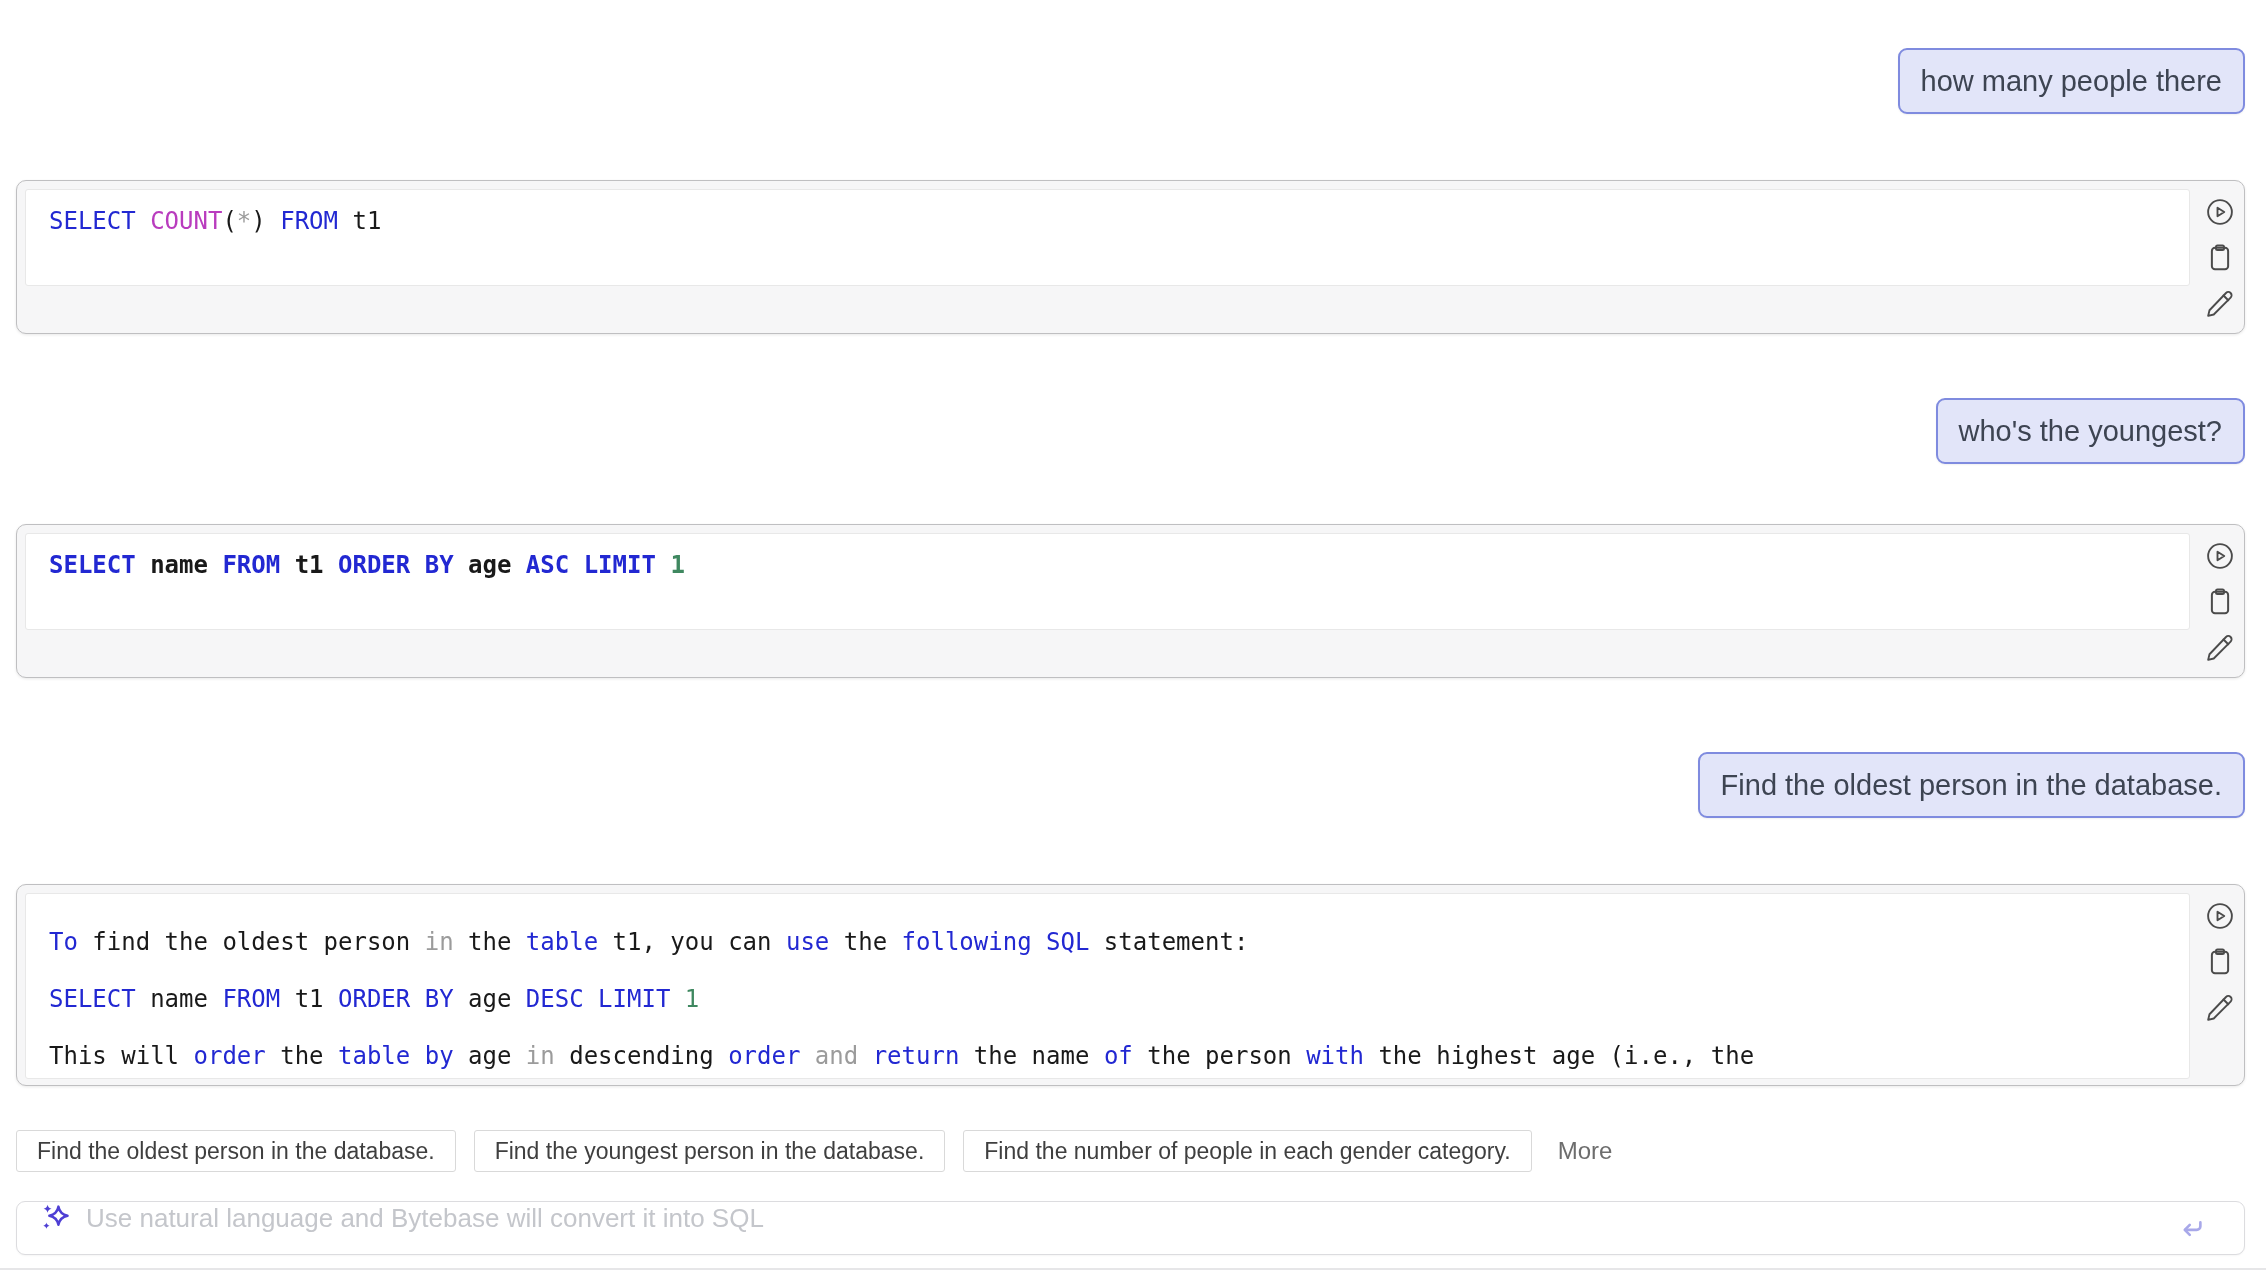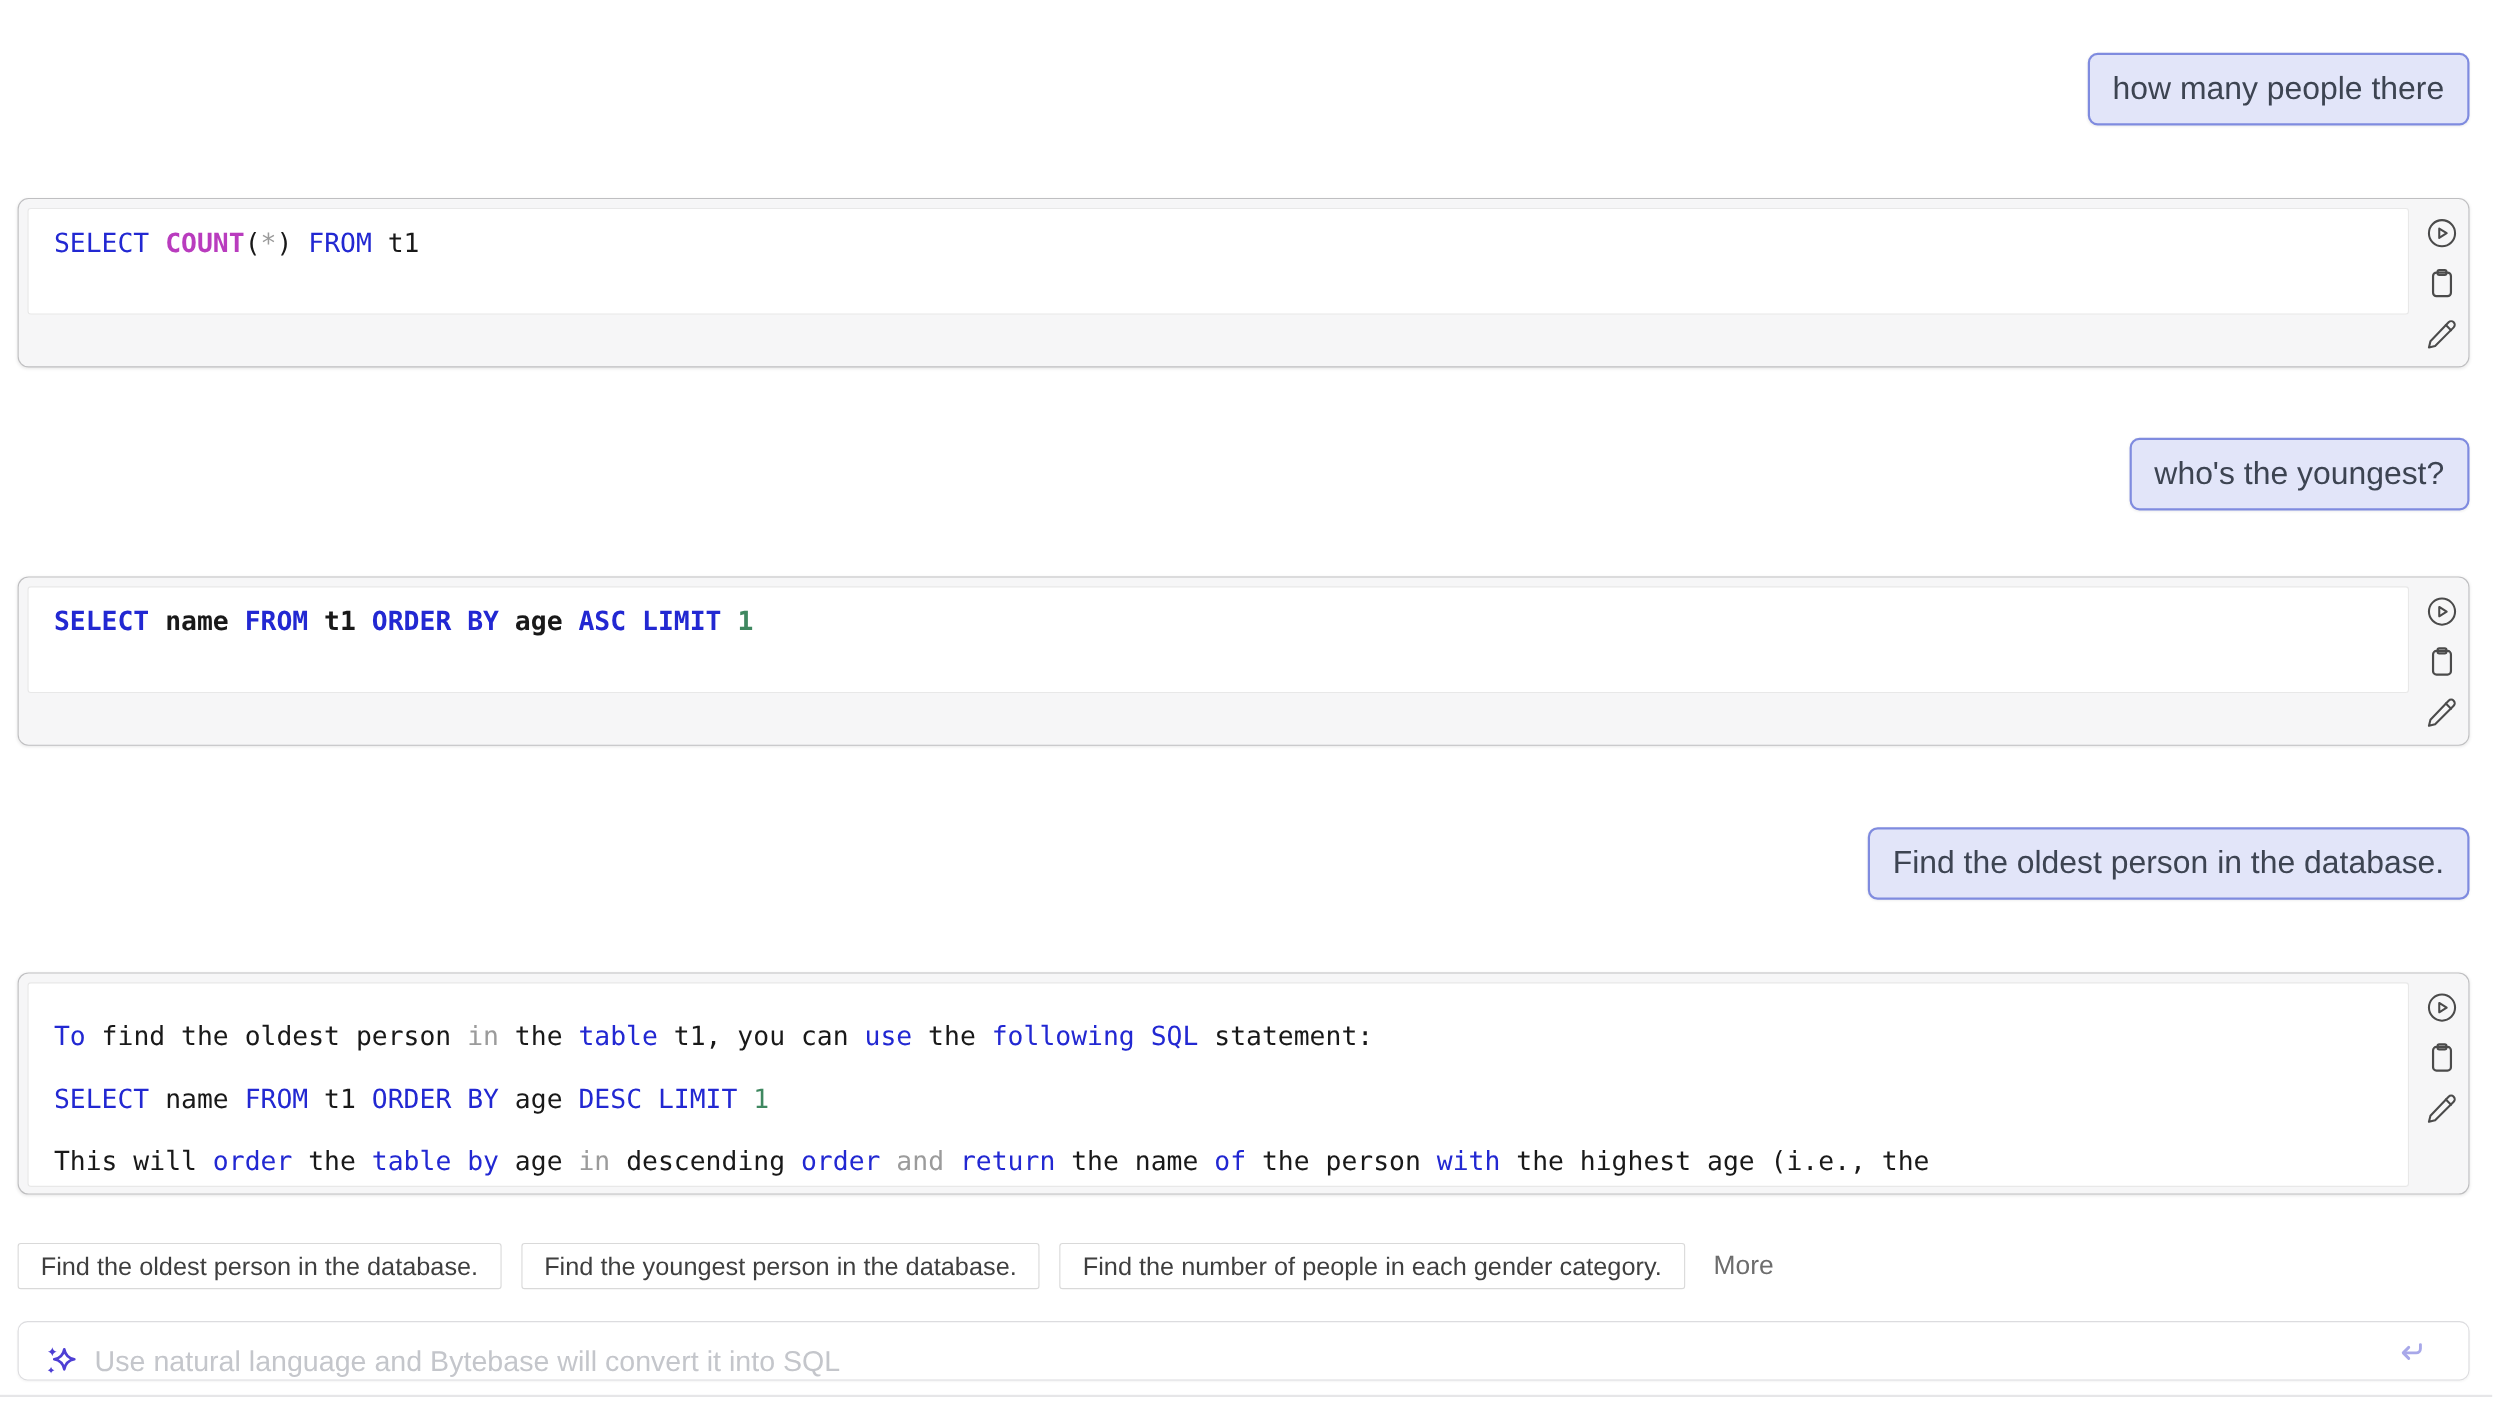--- a/index.html
+++ b/index.html
@@ -35,42 +35,42 @@
     background:#fff; border:1px solid #e8e8e8; border-radius:3px;
     padding:13px 23px; white-space:pre;
     font-family:"DejaVu Sans Mono", monospace; font-size:24px; color:#191919;
   }
   .code-line { line-height:36px; height:36px; white-space:pre; }
   .sql-card.multi { height:202px; }
   .sql-card.multi .code-area { height:186px; padding:20px 23px; }
   .sql-card.multi .code-line { line-height:57px; height:57px; }
 
   .tok-kw  { color:var(--keyword,#2228d2); }
-  .tok-fn  { color:var(--function,#b93cbe);font-weight:bold; }
+  .tok-fn  { color:var(--function,#b93cbe); }
   .tok-num { color:var(--number,#3f8860); }
   .tok-op  { color:var(--operator,#9b9b9b); }
 
   .icon-col { position:absolute; top:16px; right:9px; display:flex; flex-direction:column; gap:16px; color:#4b4b4b; }
   .icon-btn { width:30px; height:30px; display:flex; cursor:pointer; }
   .icon-btn svg { width:30px; height:30px; }
 
   
   .suggest-row { display:flex; align-items:center; gap:18px; margin-top:44px; }
   .chip {
     height:42px; background:#fff; border:1px solid #d9d9d9; border-radius:3px;
     padding:0 20px; font-size:23px; color:#3f3f3f; font-family:inherit; cursor:pointer;
     white-space:nowrap;
   }
   #more { font-size:24px; color:#6d6d6d; margin-left:8px; cursor:pointer;text-align:center; }
 
   
   .input-wrap {
     position:relative; margin-top:29px; height:54px;
     border:1px solid #dcdcdf; border-radius:9px;
-    display:flex; align-items:flex-end; padding:0 90px 0 22px;
+    display:flex; align-items:flex-start; padding:0 90px 0 22px;
     box-shadow:0 1px 2px rgba(0,0,0,.04); background:#fff;
   }
   .sparkle { color:var(--sparkle,#4e3fd4); display:flex; flex:0 0 auto; }
   .input-wrap input {
     border:none; outline:none; flex:1; background:transparent;
     font-size:26px; color:#333; font-family:inherit; margin-left:13px;
   }
   .input-wrap input::placeholder { color:#c4c6cb; }
   .enter-btn { position:absolute; right:38px; top:50%; transform:translateY(-50%); color:#a8a8e9; display:flex; cursor:pointer; }
 

